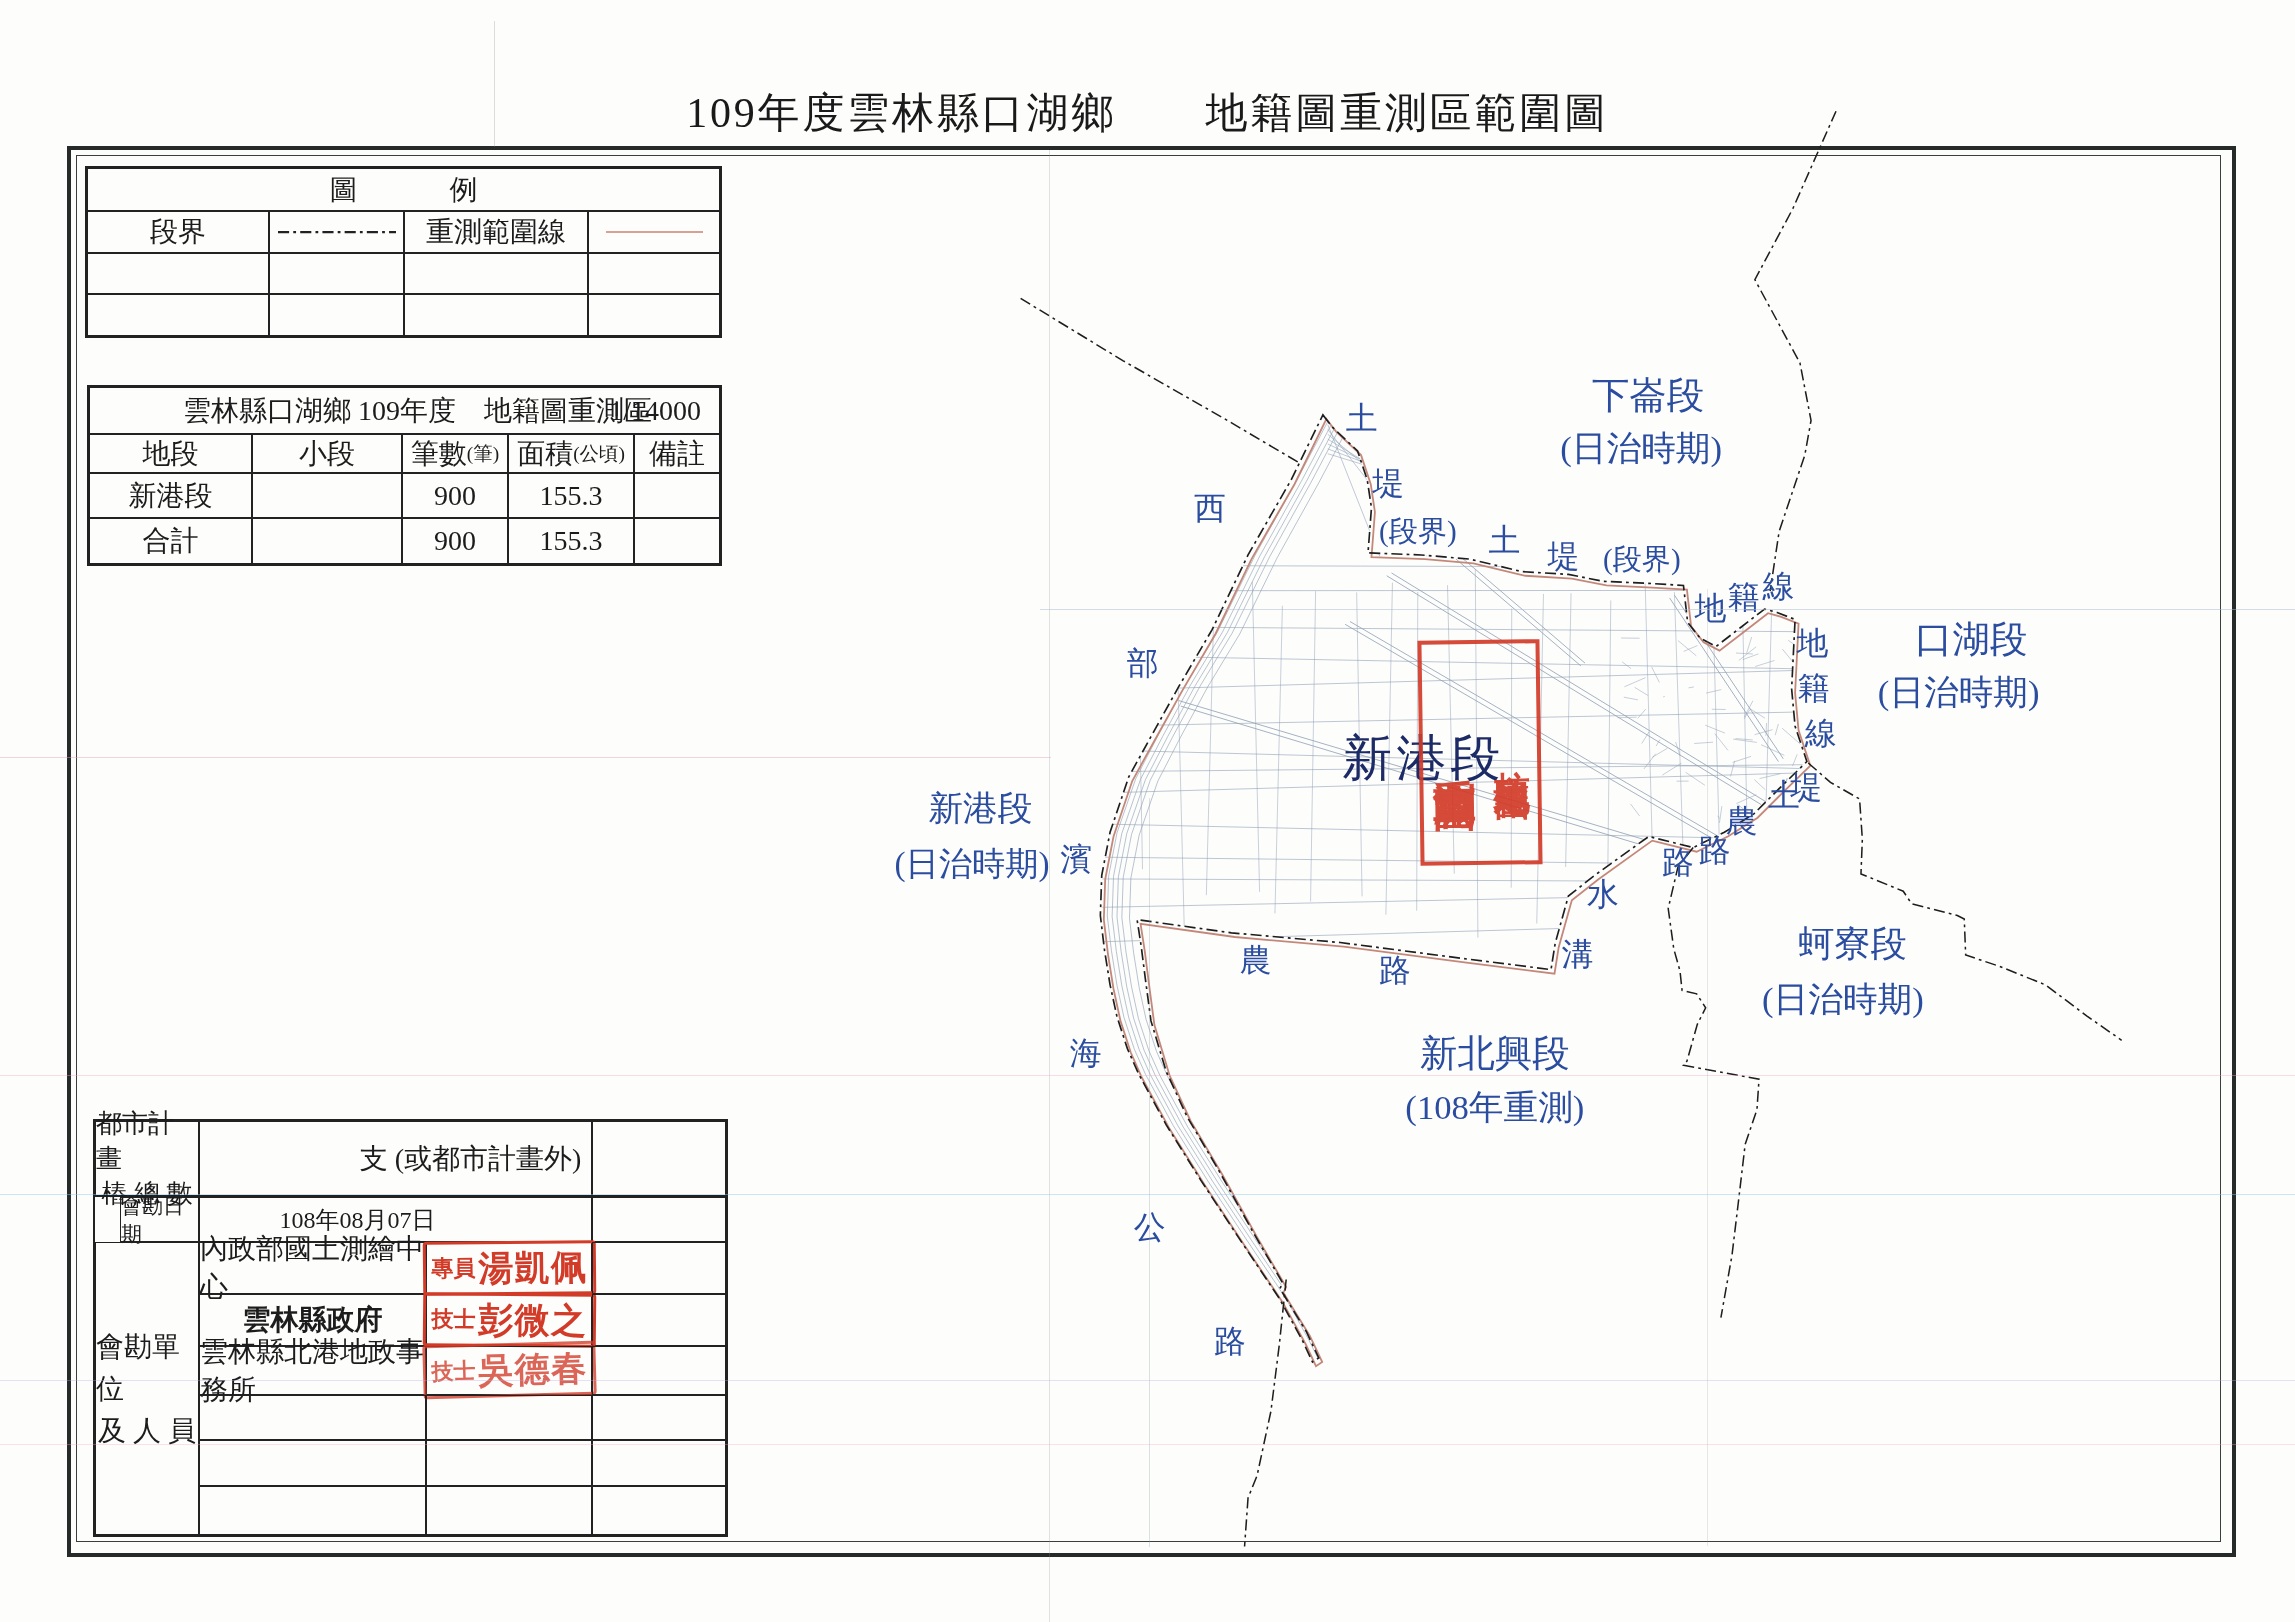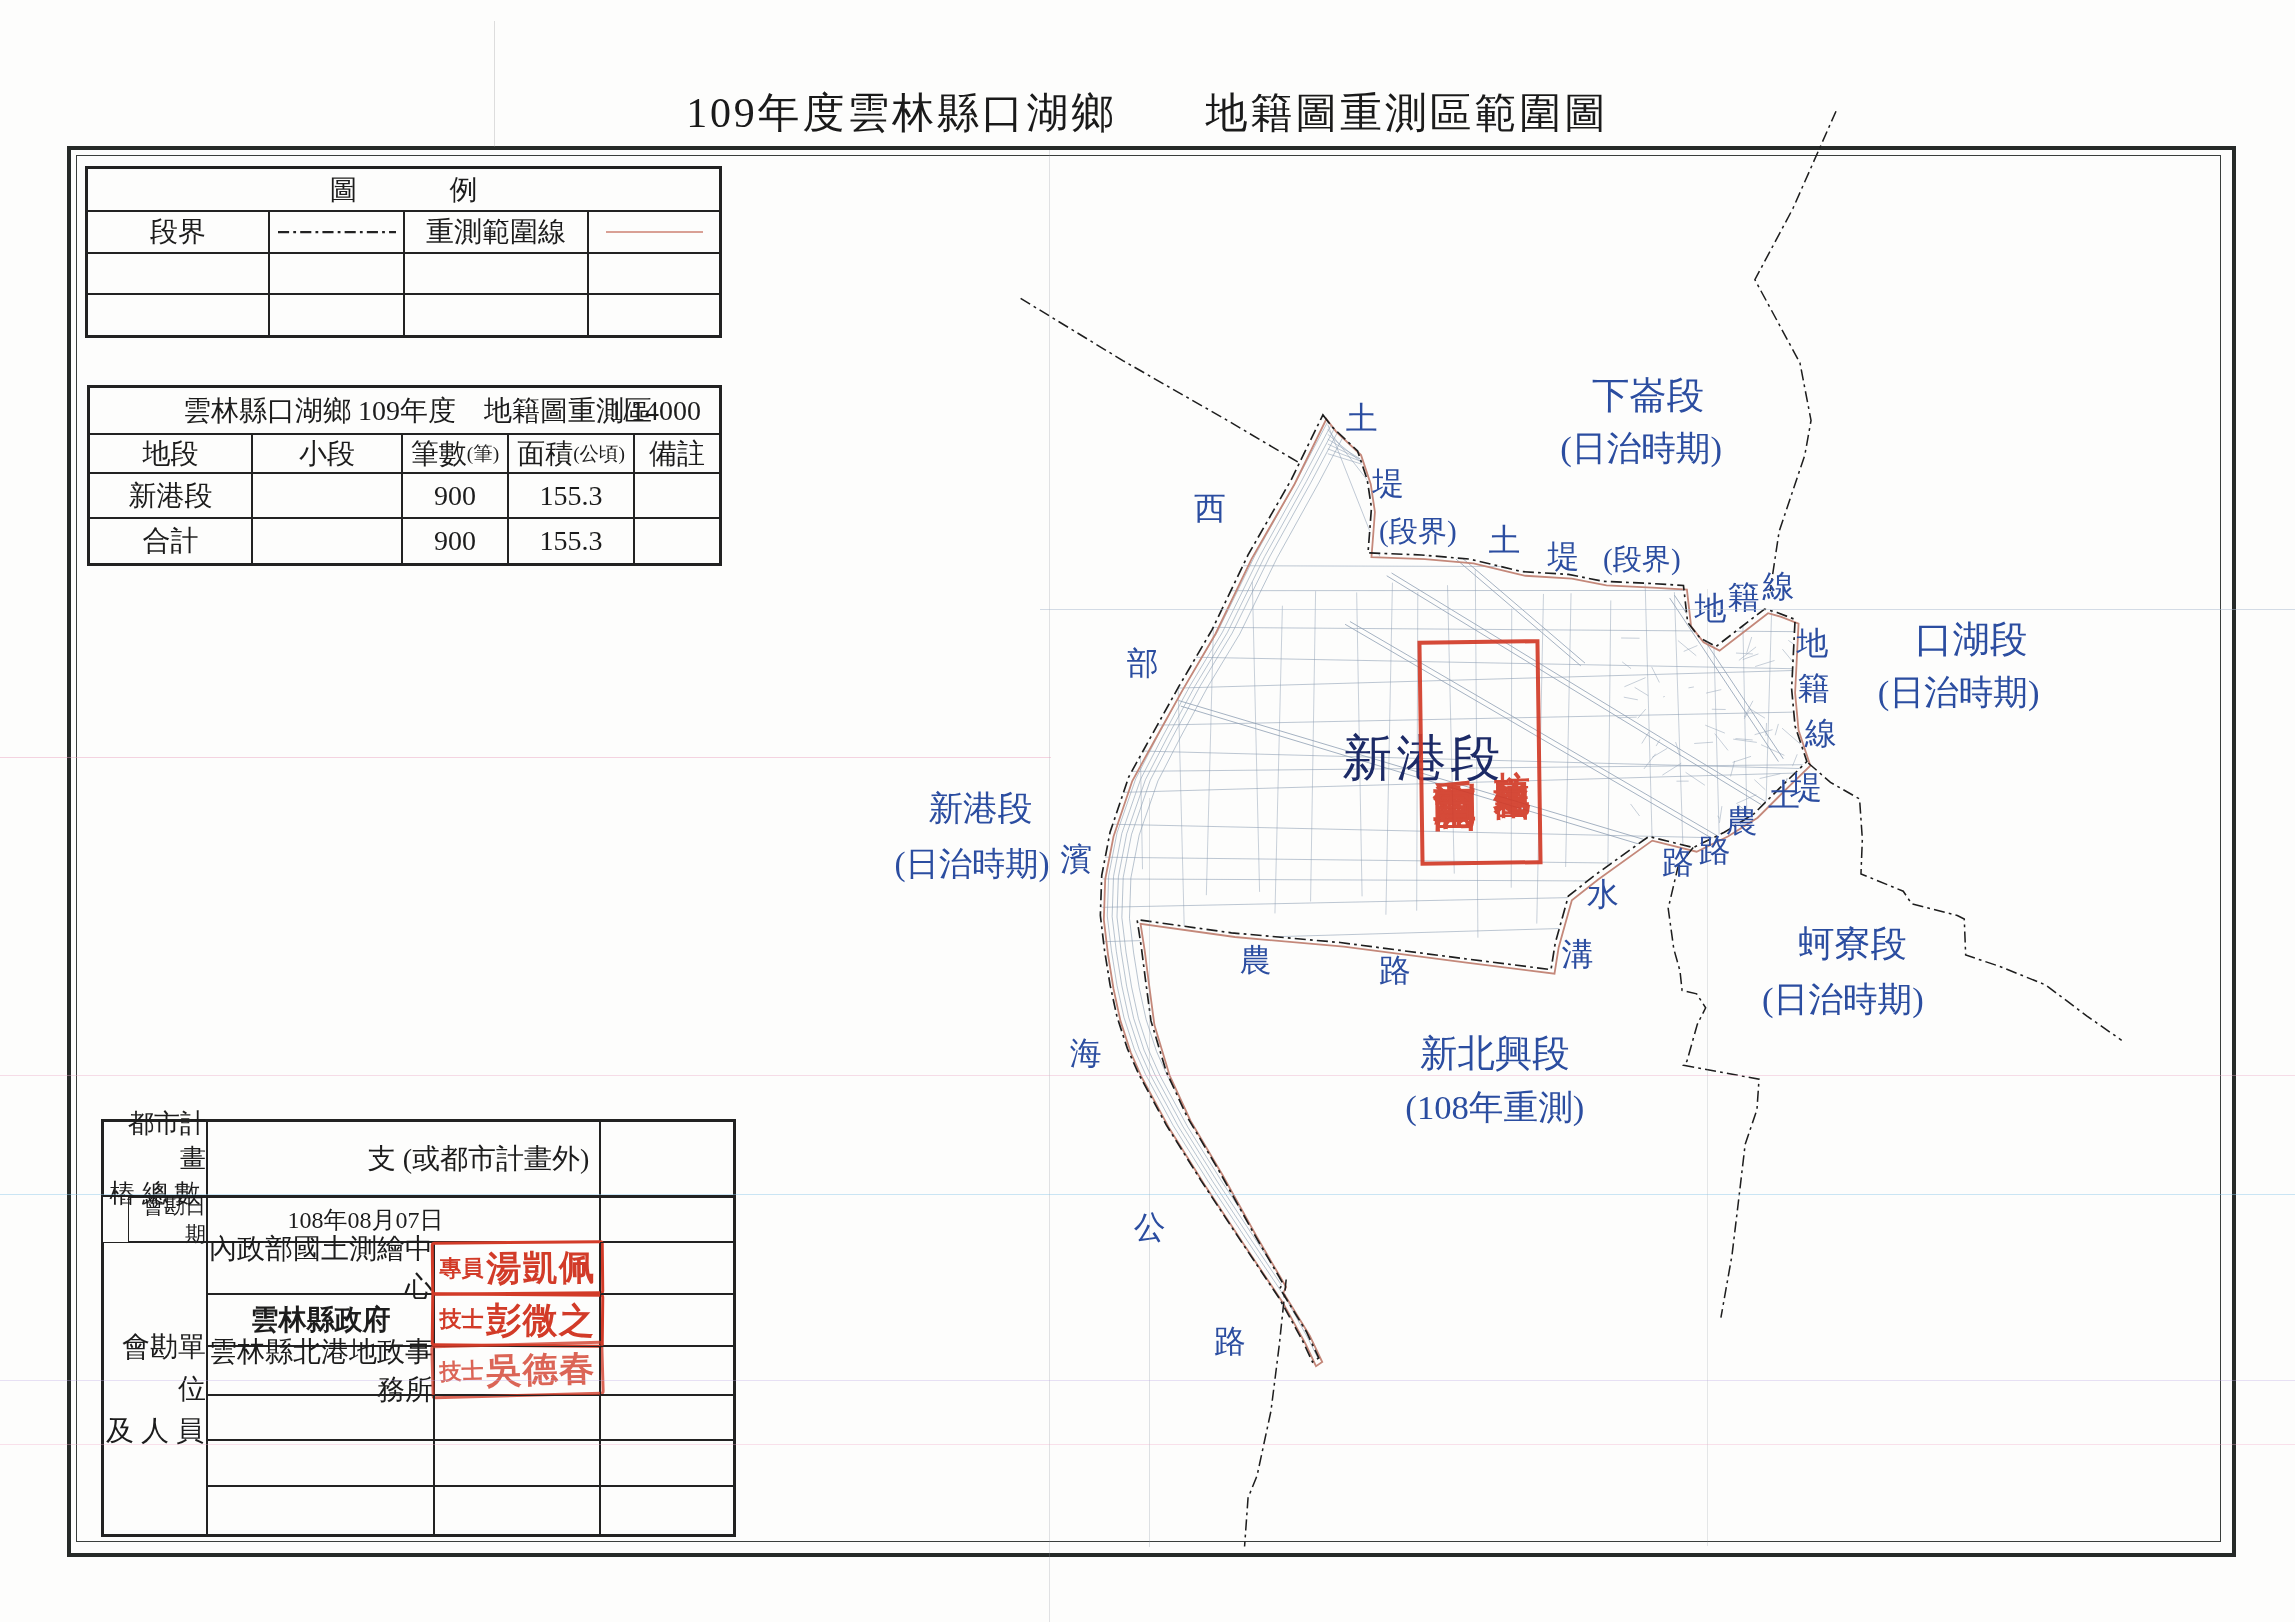--- a/index.html
+++ b/index.html
@@ -15,21 +15,21 @@
   .legend-tbl{left:85px;top:166px;width:633px;height:168px;grid-template-columns:182px 135px 184px 1fr;grid-template-rows:43px 42px 41px 1fr;}
   .legend-head{grid-column:1/-1;font-size:29px;letter-spacing:32px;padding-left:32px;}
   .dash-sample{width:118px;height:4.2px;}
   .pink-line{width:97px;height:2.1px;background:#d9a095;}
 
   .area-tbl{left:87px;top:385px;width:631px;height:177px;grid-template-columns:163px 150px 106px 126px 1fr;grid-template-rows:47px 39px 45px 1fr;}
   .area-title{grid-column:1/-1;justify-content:flex-start;padding-left:26px;font-size:29px;}
   .area-scale{position:absolute;right:18px;font-size:28px;}
   .unit{font-size:19.4px;}
 
-  .survey-tbl{left:101px;top:1119px;width:631px;height:414px;grid-template-columns:104px 227px 166px 1fr;grid-template-rows:76px 45px 52px 52px 49px 45px 46px 1fr;text-align:right;}
+  .survey-tbl{left:93px;top:1119px;width:631px;height:414px;grid-template-columns:104px 227px 166px 1fr;grid-template-rows:76px 45px 52px 52px 49px 45px 46px 1fr;}
   .survey-tbl .lab{flex-direction:column;line-height:1.35;font-size:26px;}
   .survey-tbl .val-right{justify-content:flex-end;padding-right:9.7px;font-size:28px;}
   .survey-tbl .val-center{padding-right:76px;font-size:24px;}
   .merged-lab{grid-column:1;grid-row:3/9;flex-direction:column;line-height:1.5;font-size:28px;}
   .agency{font-size:26px;}
   .thickline{border-bottom:2.1px solid #222 !important;}
 
   
   .stamp{display:inline-flex;align-items:center;gap:2.8px;border:3.5px solid #d23b28;border-radius:3.5px;padding:0.7px 5.5px;color:#d23b28;white-space:nowrap;}
   .stamp .st-title{font-size:22px;font-weight:700;}

